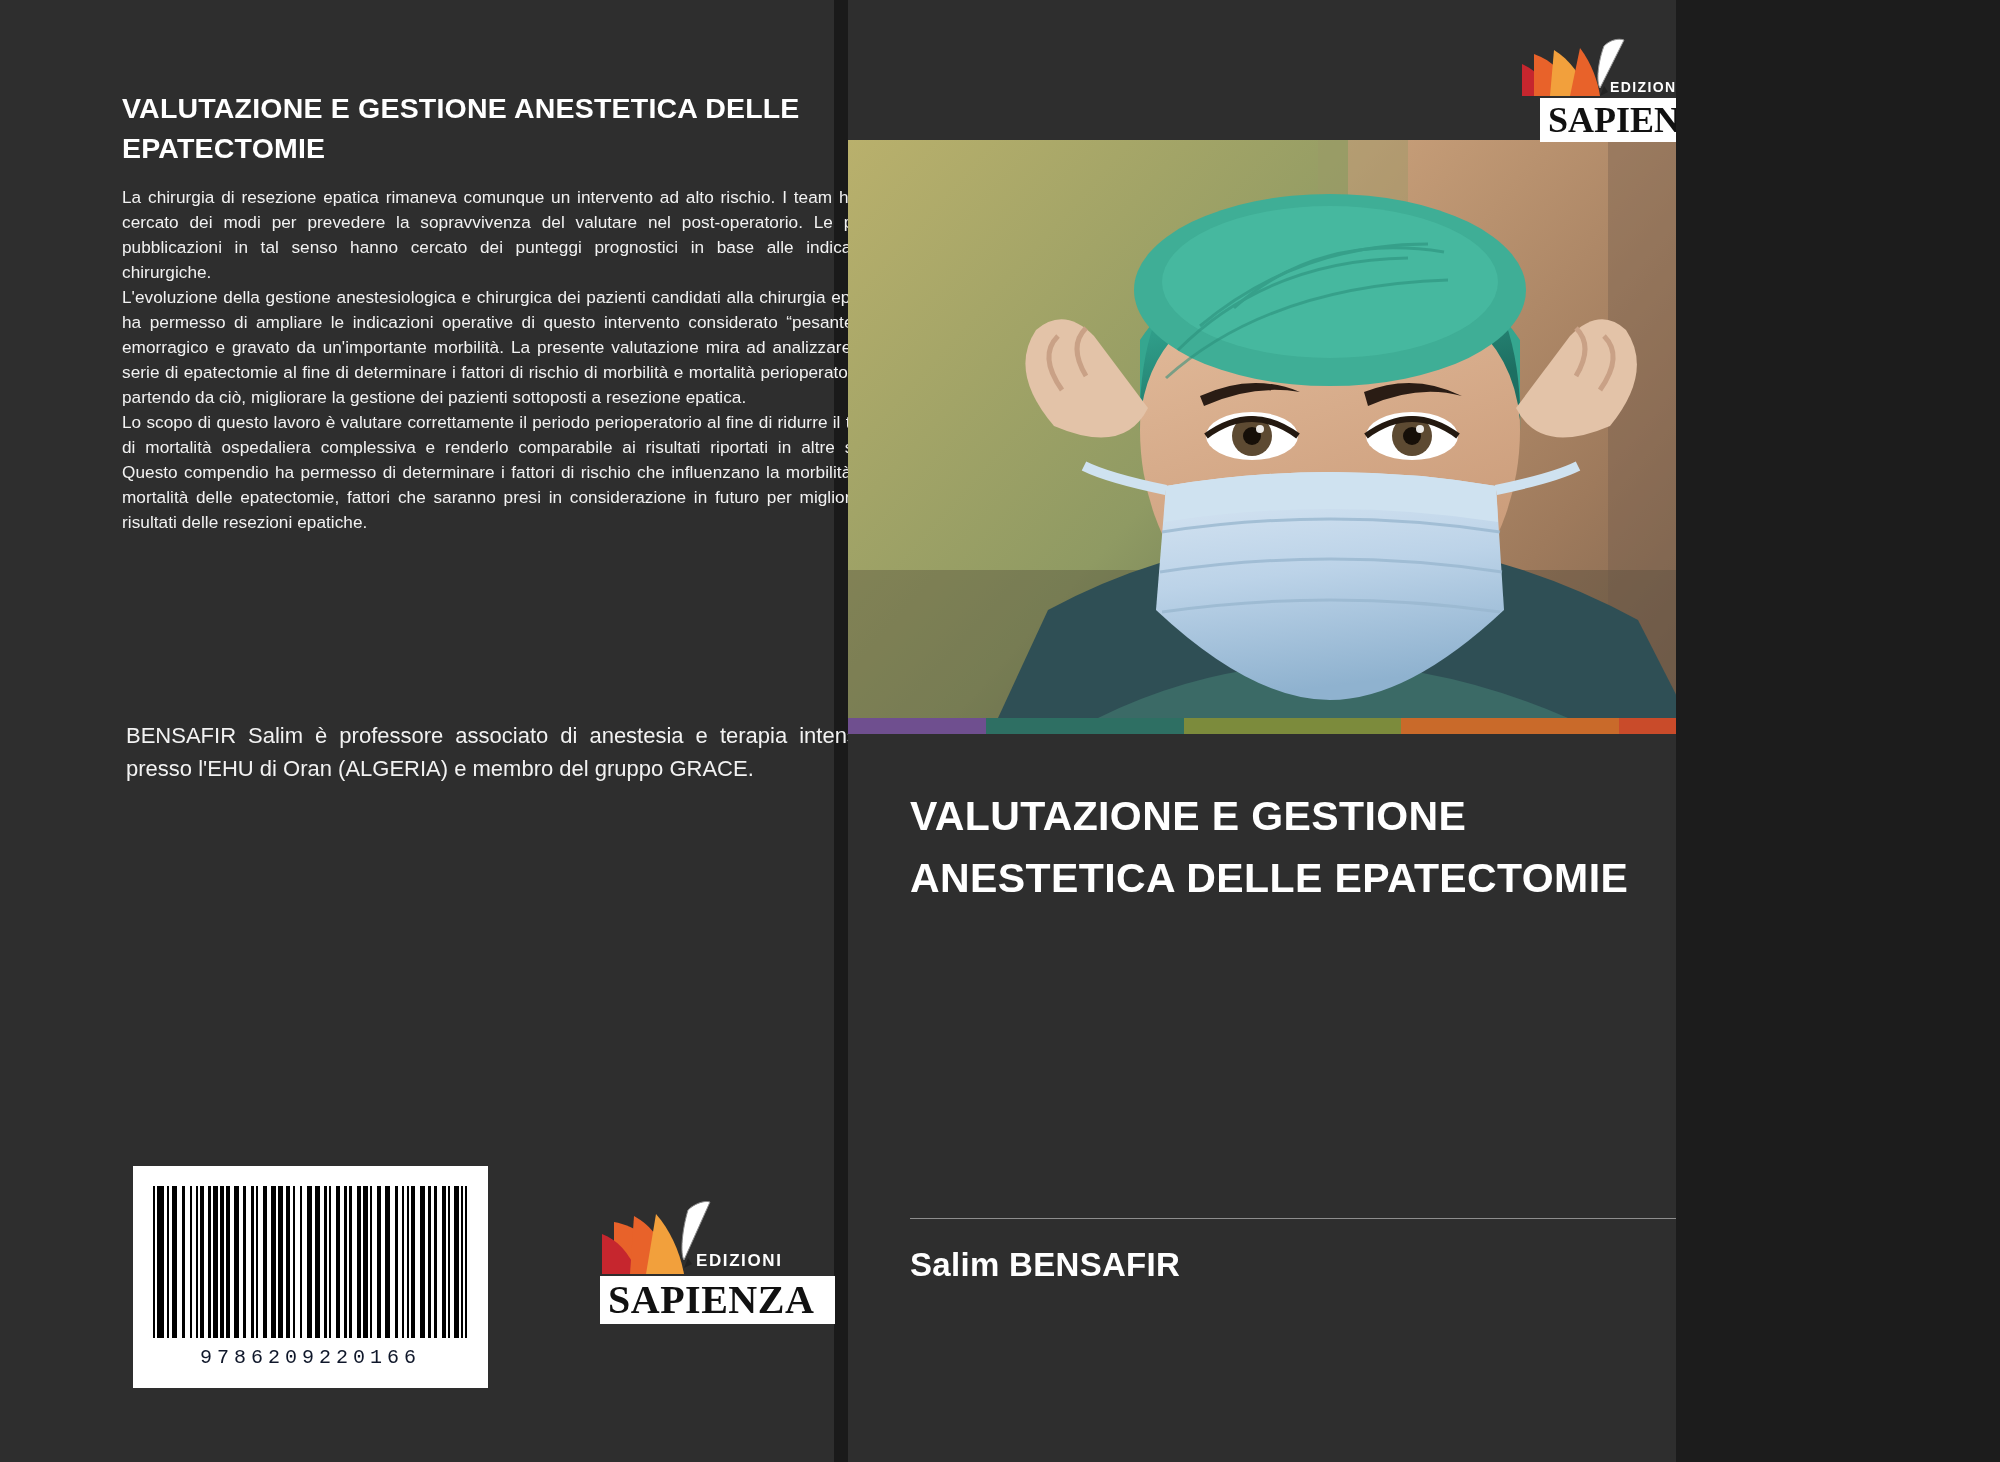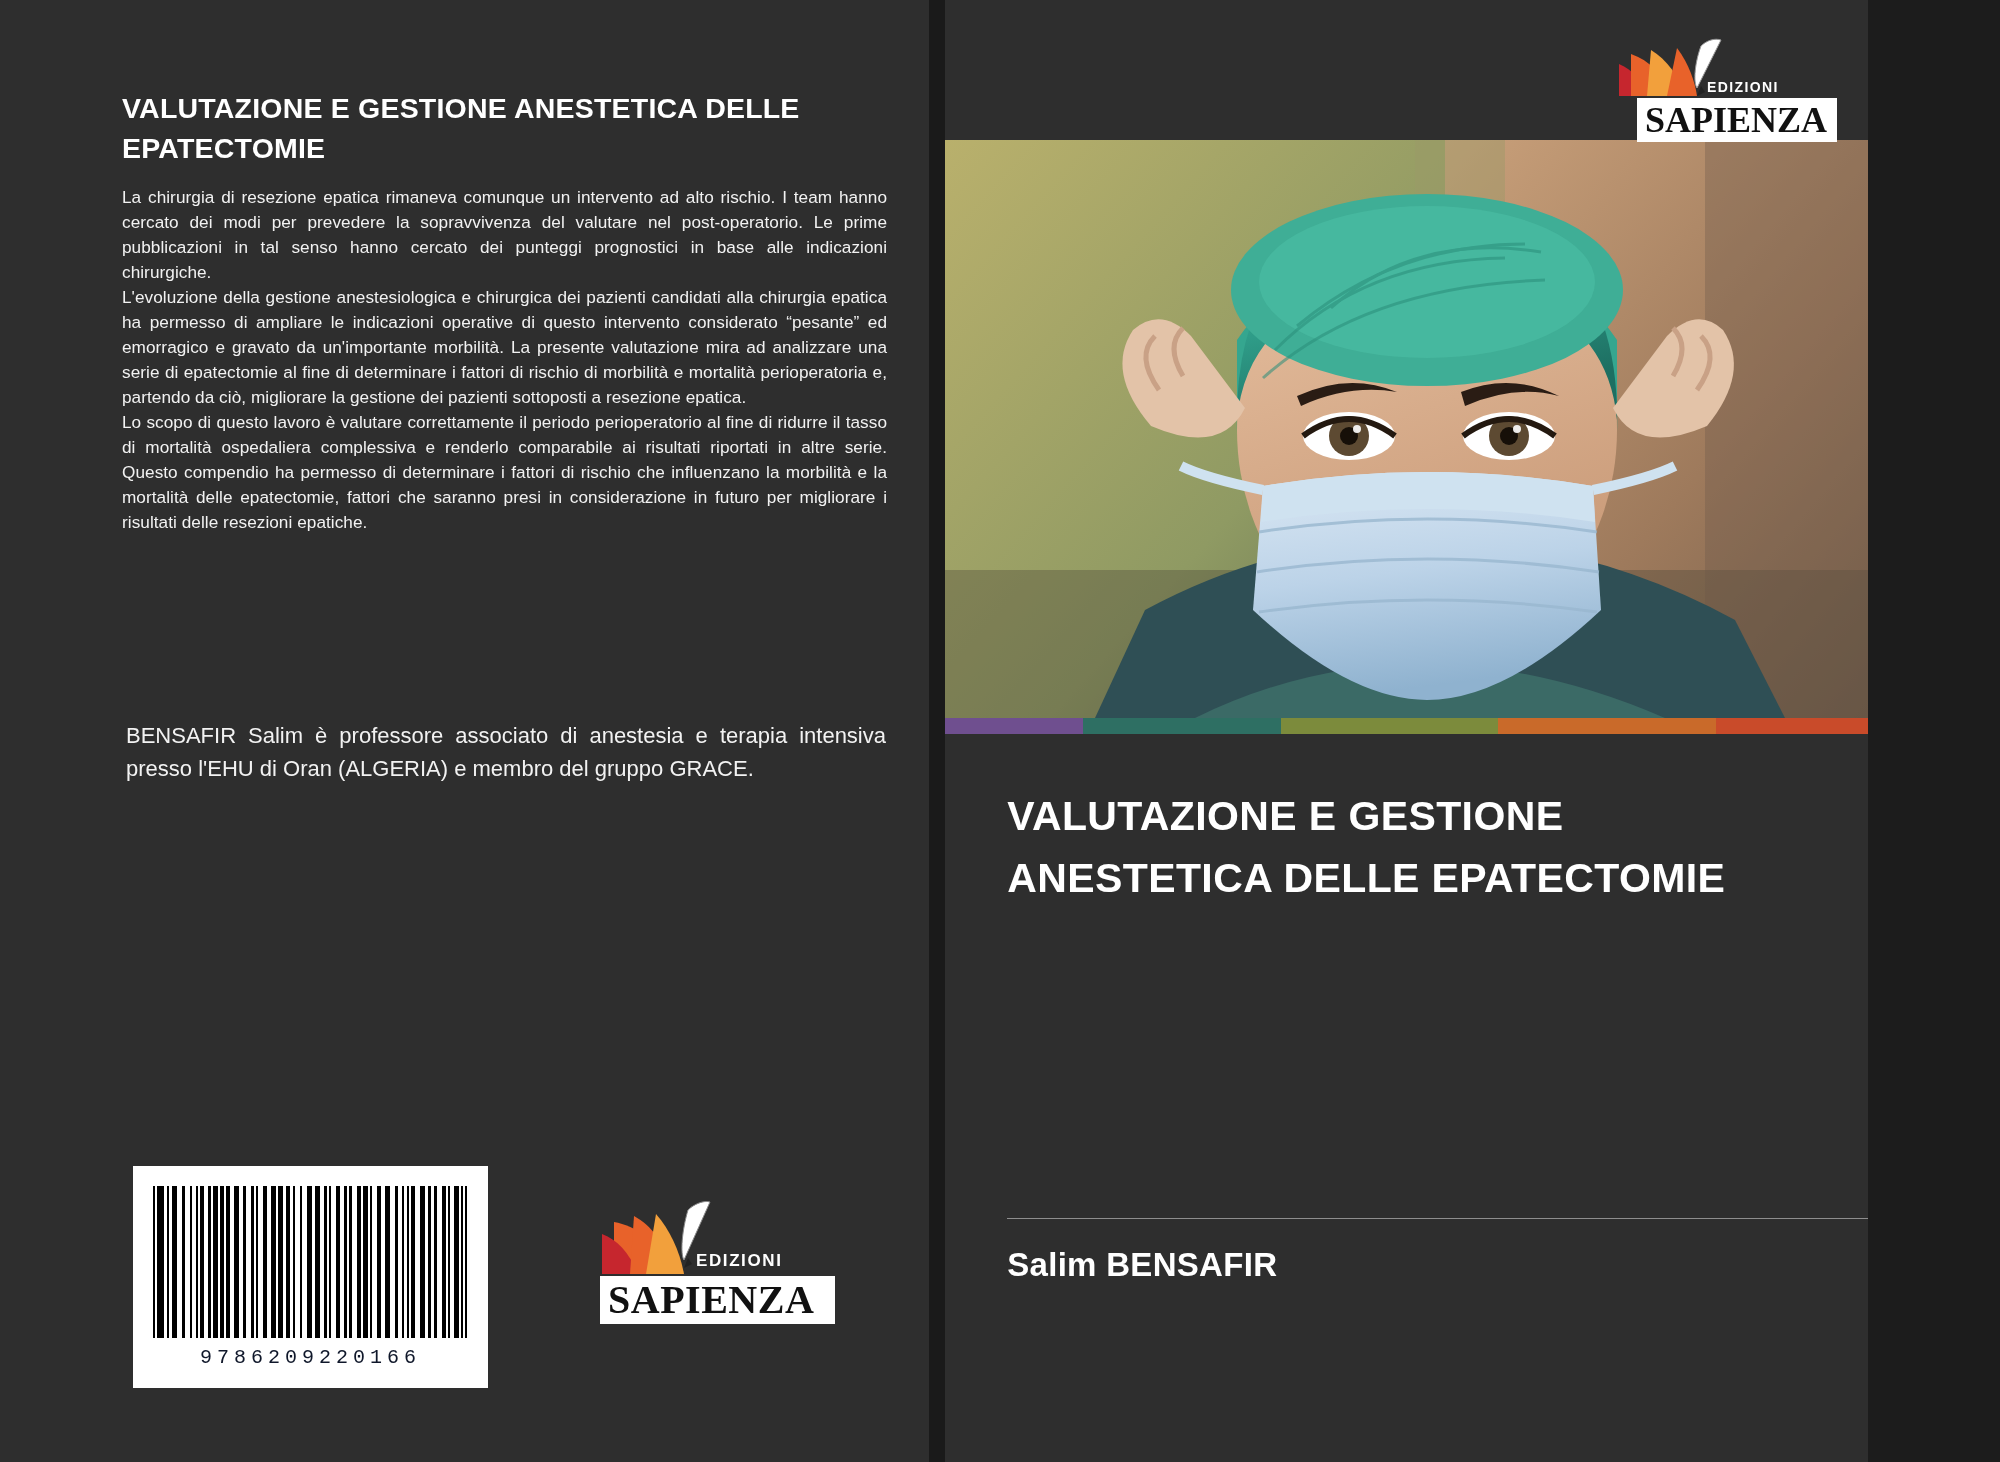--- a/index.html
+++ b/index.html
@@ -8,21 +8,21 @@
     background: #1c1c1c;
   }
   body {
     width: 2000px;
     height: 1462px;
     font-family: "Liberation Sans", sans-serif;
     overflow: hidden;
   }
   .cover {
     position: relative;
-    width: 1868px;
+    width: 1676px;
     height: 1462px;
     background: #2b2b2b;
     display: flex;
   }
   
   .back {
     position: relative;
     width: 995px;
     height: 1462px;
     background: #2e2e2e;

